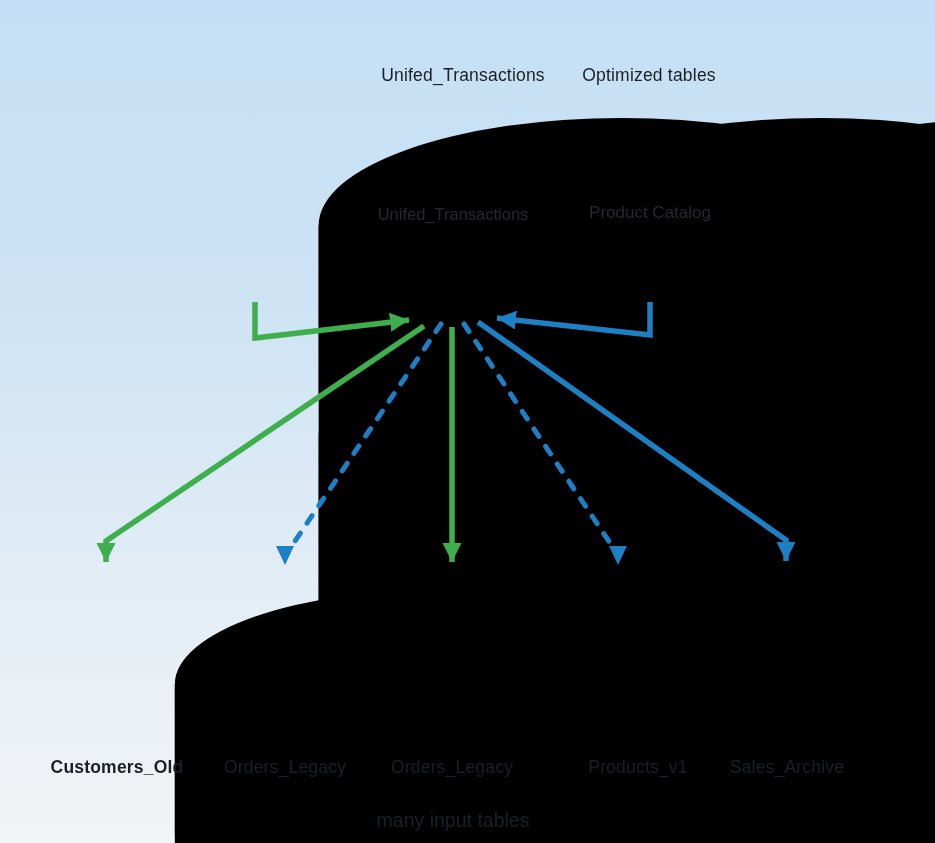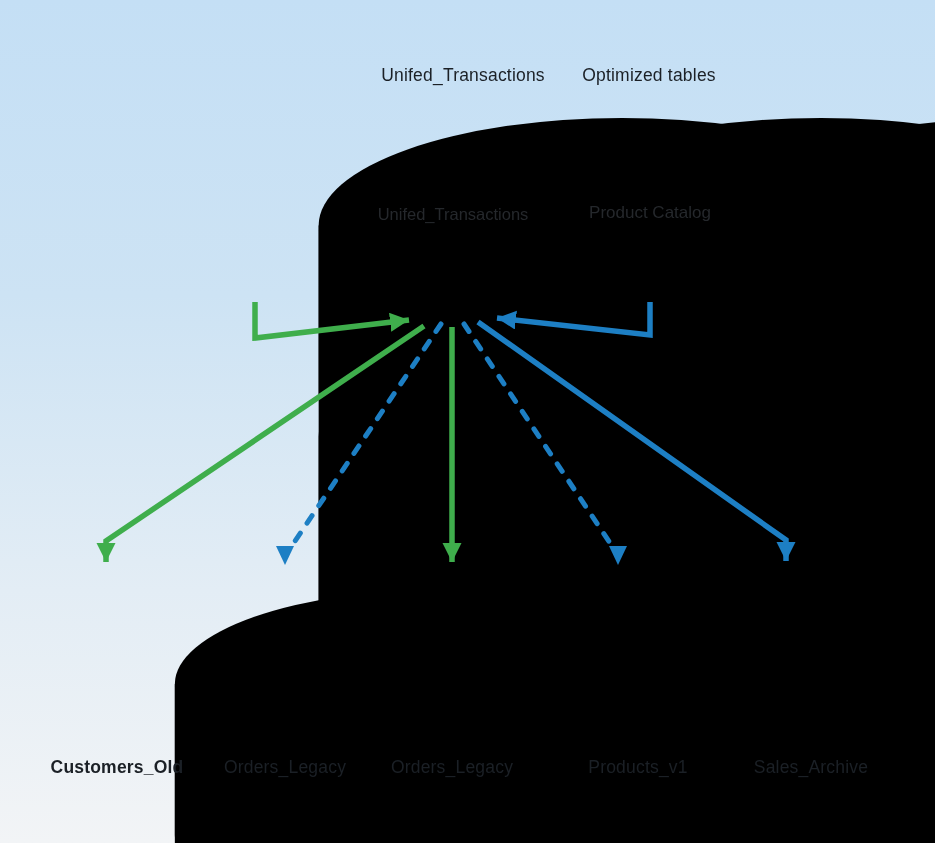--- a/index.html
+++ b/index.html
@@ -121,16 +121,17 @@
   <div class="lbl" style="left:463px;top:65px;">Unifed_Transactions</div>
   <div class="lbl" style="left:649px;top:65px;text-align:center;">Optimized tables</div>
 
   <div class="band-text" style="left:453px;top:205px;">Unifed_Transactions</div>
   <div class="band-text" style="left:650px;top:203px;font-size:17px;text-align:right;">Product Catalog</div>
 
   <div class="lbl" style="left:117px;top:757px;font-weight:bold;">Customers_Old</div>
   <div class="lbl" style="left:285px;top:757px;">Orders_Legacy</div>
   <div class="lbl" style="left:452px;top:757px;">Orders_Legacy</div>
   <div class="lbl" style="left:626px;top:757px;margin-left:12px;">Products_v1</div>
-  <div class="lbl" style="left:787px;top:757px;margin-left:24px;">Sales_Archive</div>
+  <div class="lbl" style="left:787px;top:757px;">Sales_Archive</div>
 
+  <div class="caption" style="left:453px;top:809px;">many input tables</div>
 
 </div>
 
 </body></html>

